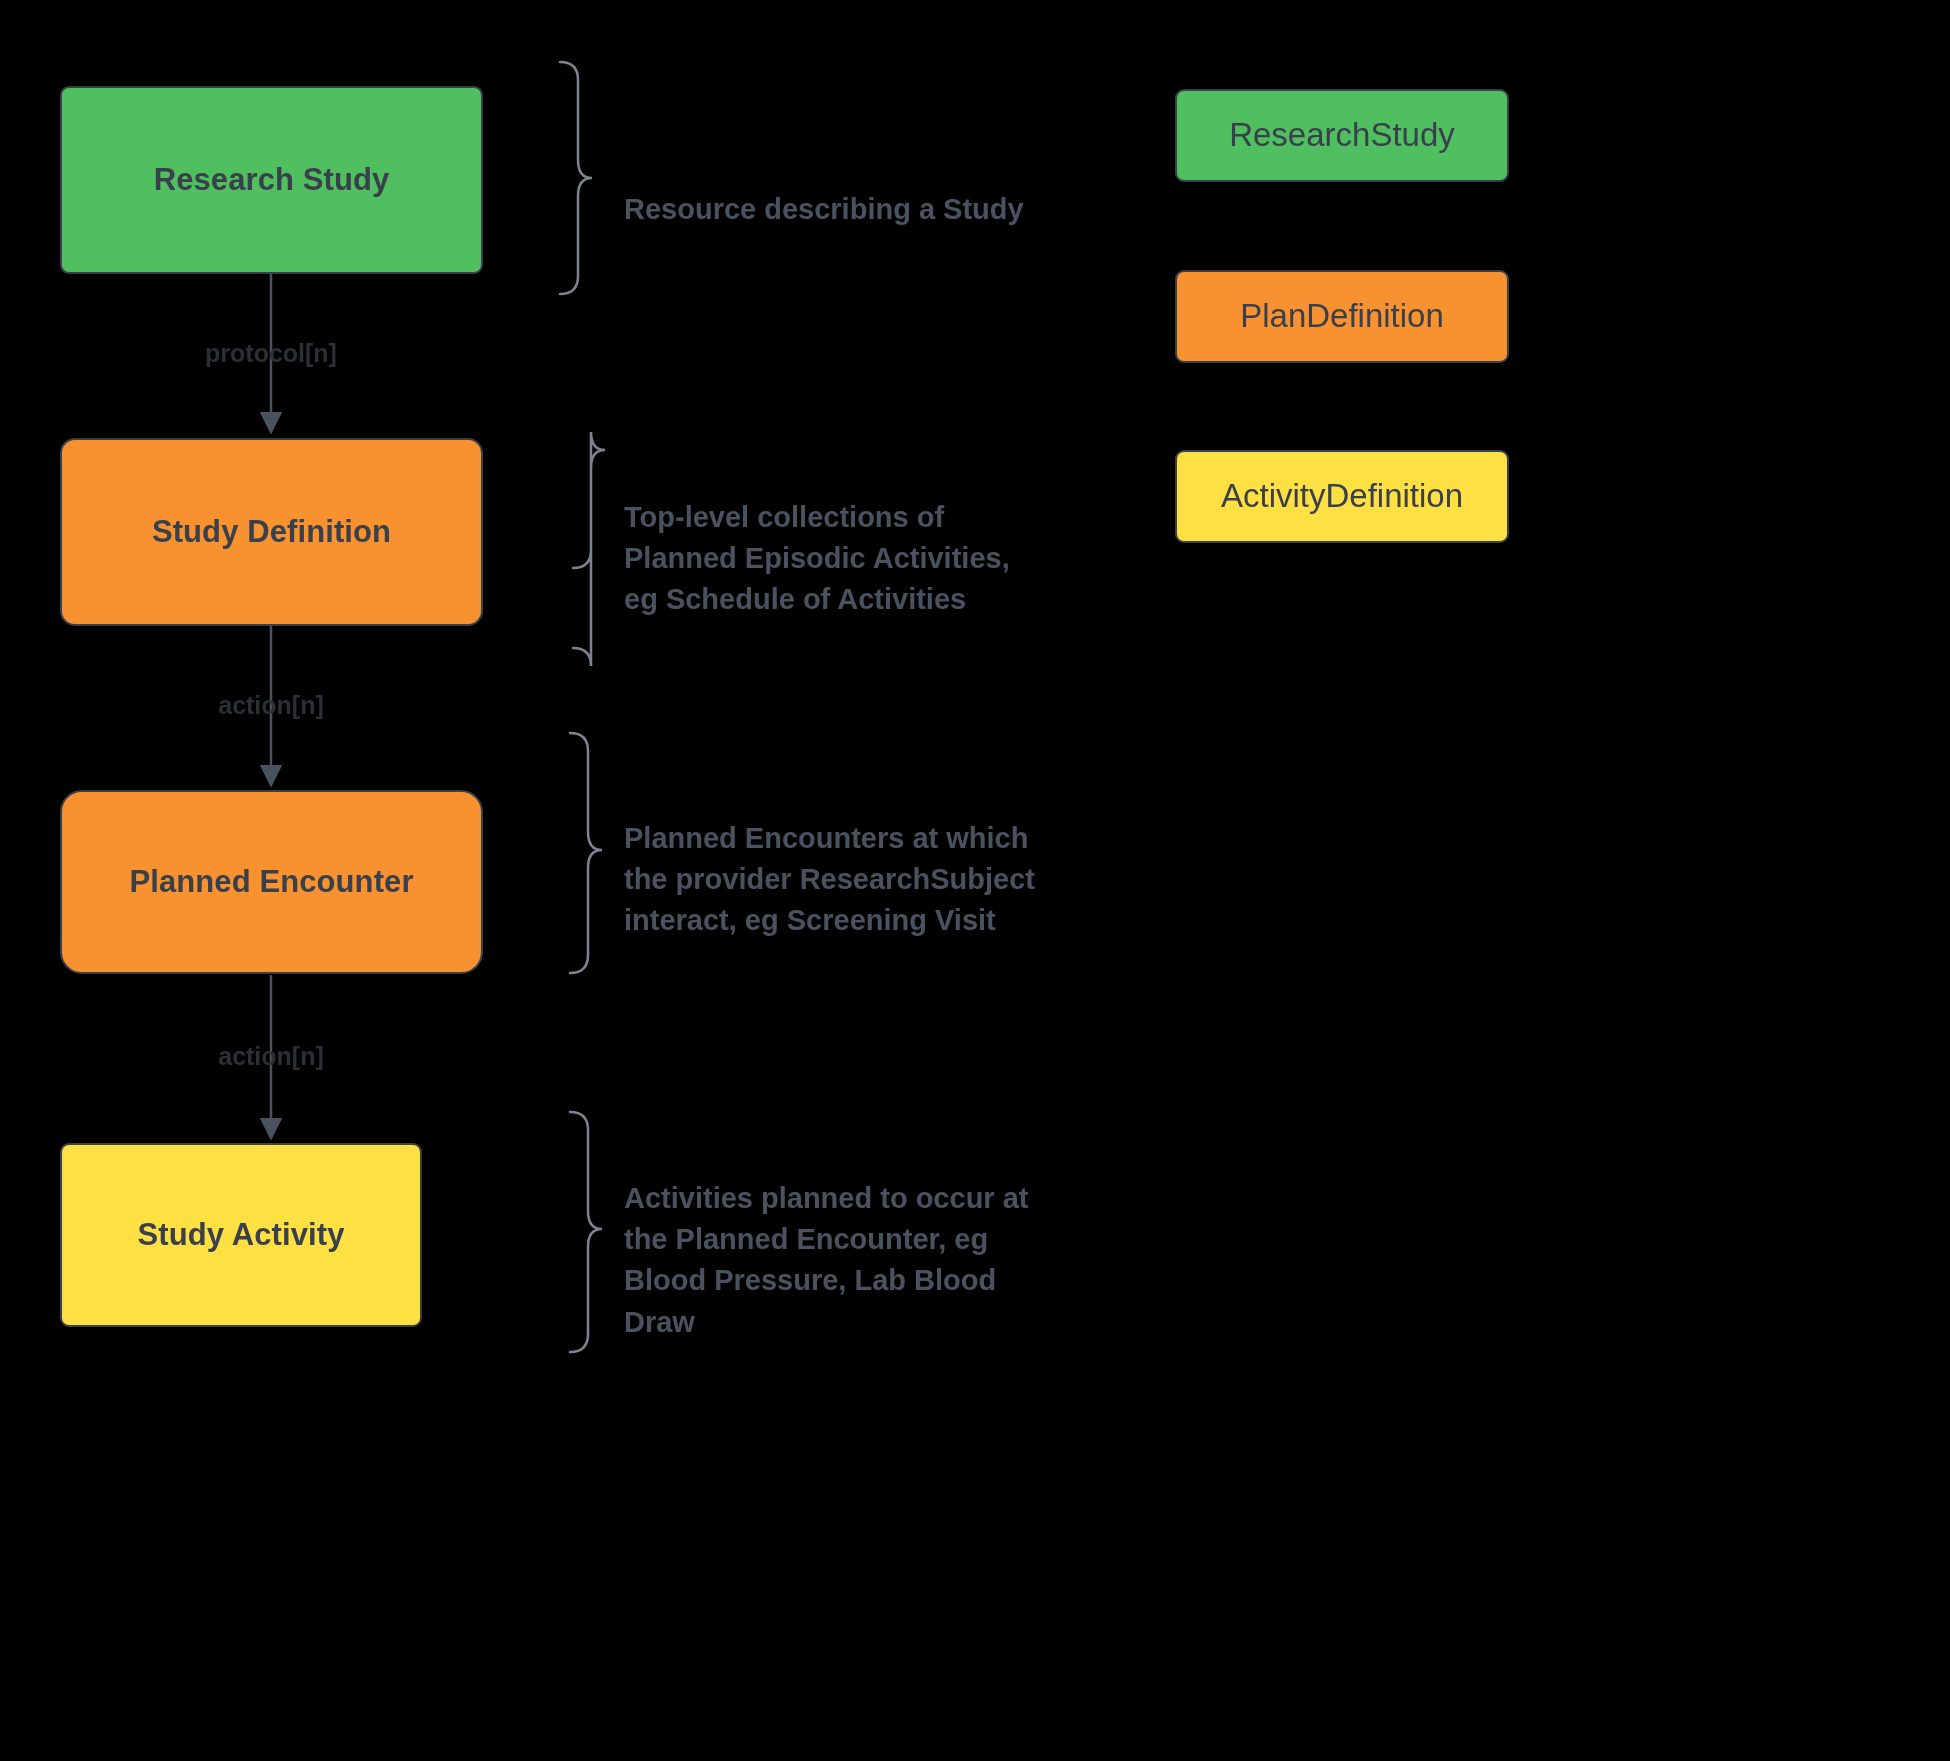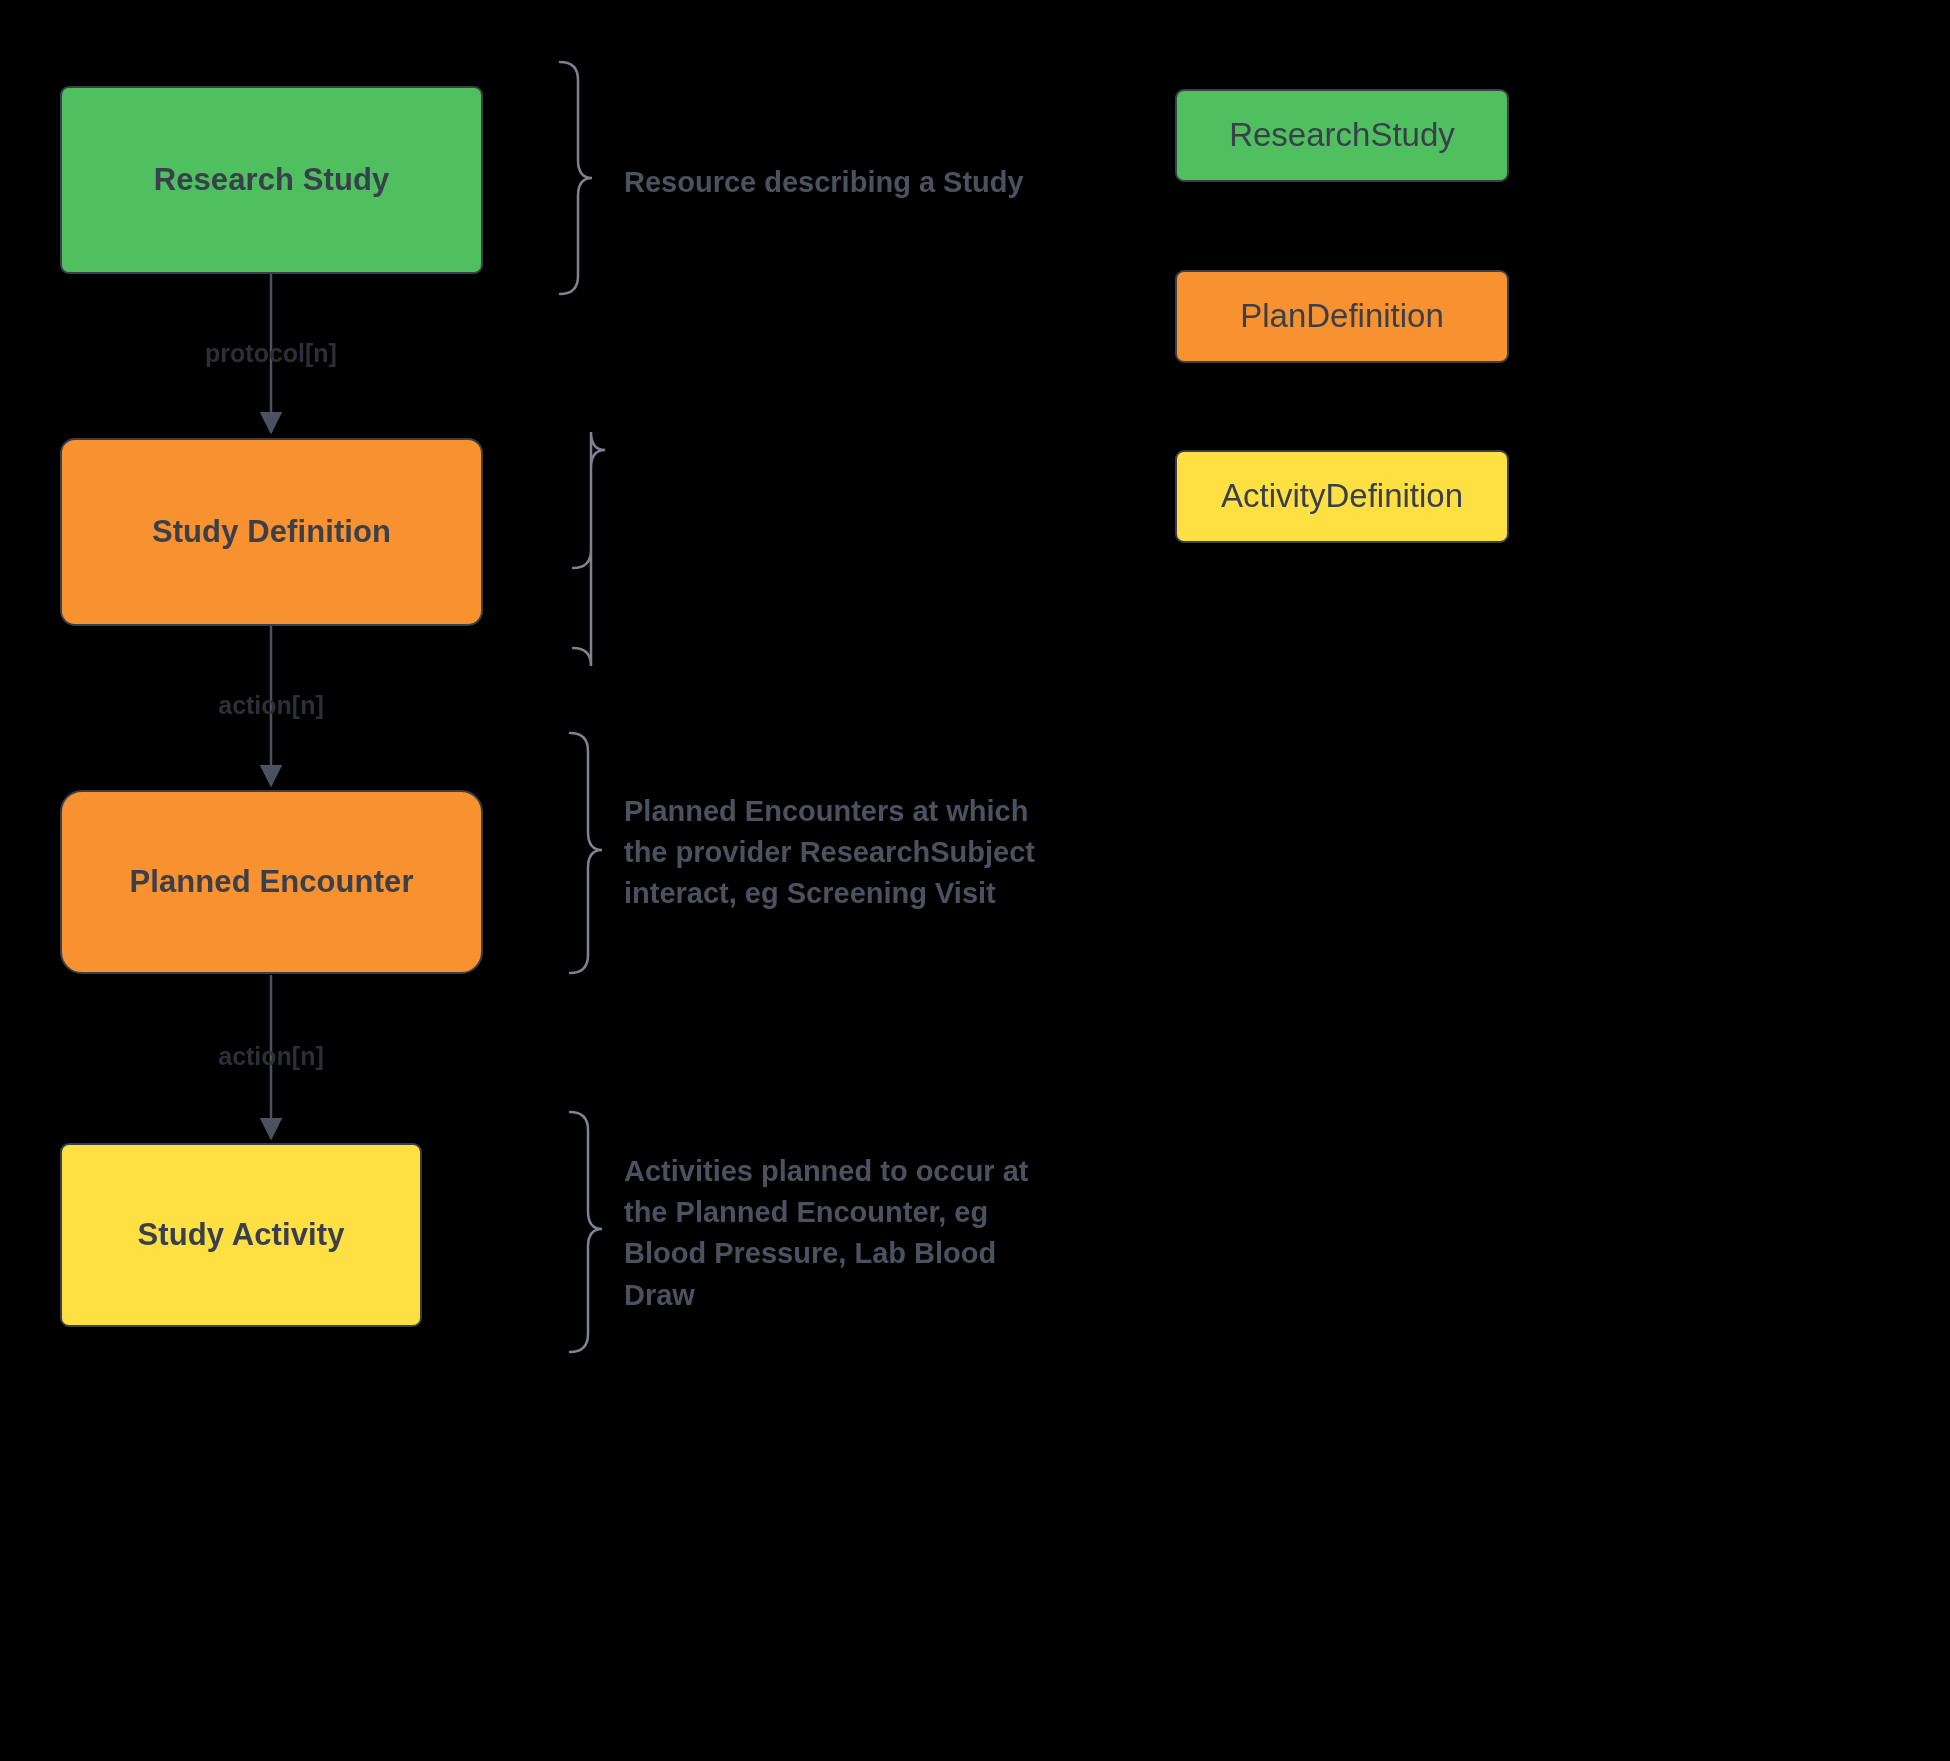--- a/index.html
+++ b/index.html
@@ -82,20 +82,21 @@
   }
 
   
   .annotation {
     position: absolute;
     font-size: 29px;
     font-weight: bold;
     color: #4a5260;
     line-height: 1.42;
     white-space: pre-line;
+    margin-top: 27px;
   }
 </style>
 </head>
 <body>
 
 <div id="canvas">
 
   <svg class="edge-layer" viewBox="0 0 1950 1761" width="1950" height="1761">
     <defs>
       <marker id="arrowhead" markerWidth="9" markerHeight="9" refX="8" refY="4.5" orient="auto" markerUnits="strokeWidth">
@@ -135,20 +136,23 @@
   </div>
 
   <div class="edge-label" style="left:271px; top:353px;">protocol[n]</div>
 
   <div class="edge-label" style="left:271px; top:705px;">action[n]</div>
 
   <div class="edge-label" style="left:271px; top:1056px;">action[n]</div>
 
   <div class="annotation" style="left:624px; top:162px; width:520px;">Resource describing a Study</div>
 
+  <div class="annotation" style="left:624px; top:470px; width:520px;">Top-level collections of
+Planned Episodic Activities,
+eg Schedule of Activities</div>
 
   <div class="annotation" style="left:624px; top:791px; width:520px;">Planned Encounters at which
 the provider ResearchSubject
 interact, eg Screening Visit</div>
 
   <div class="annotation" style="left:624px; top:1151px; width:520px;">Activities planned to occur at
 the Planned Encounter, eg
 Blood Pressure, Lab Blood
 Draw</div>
 

